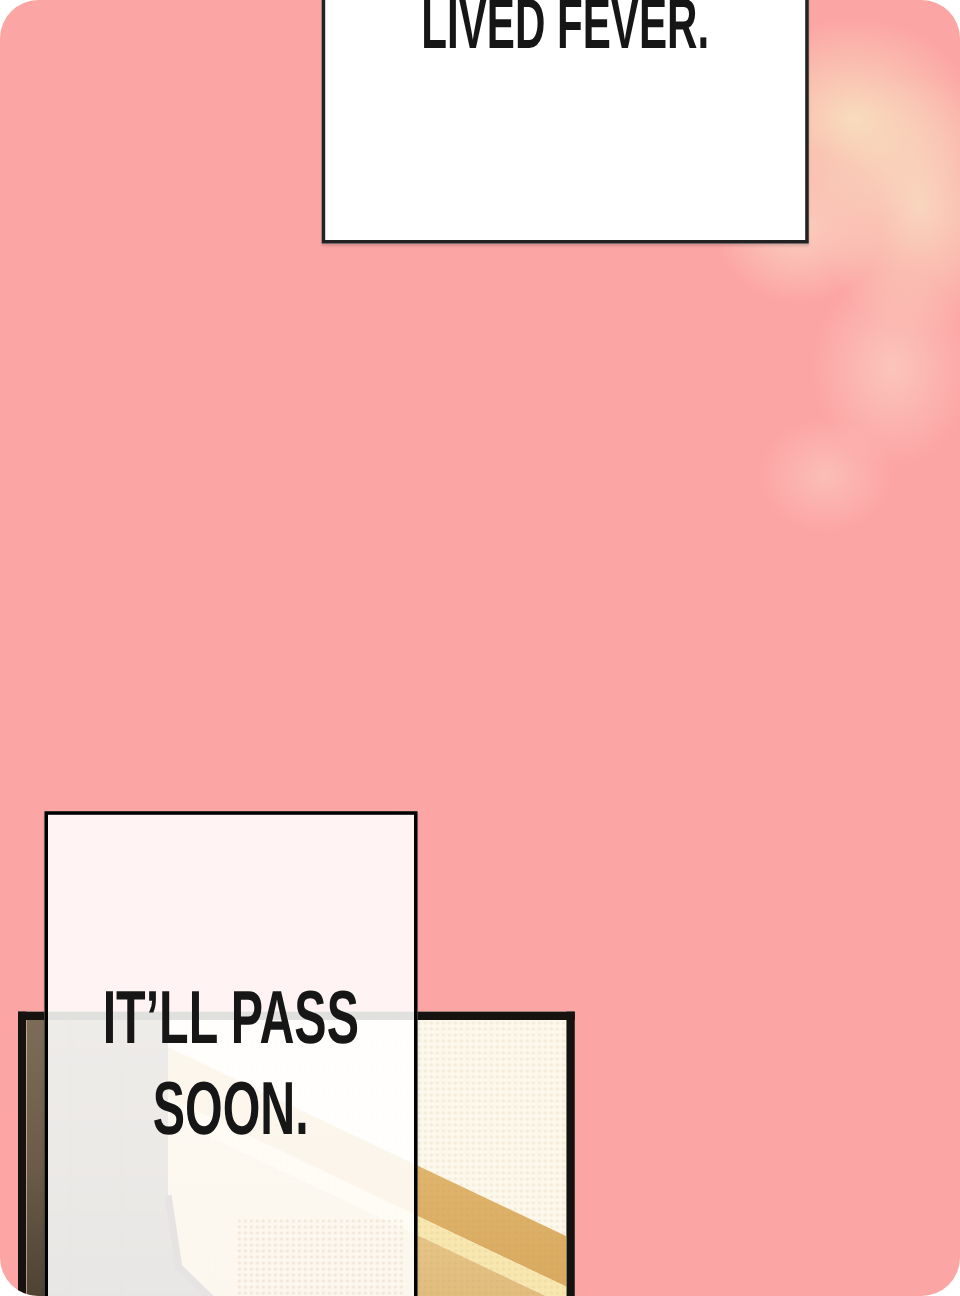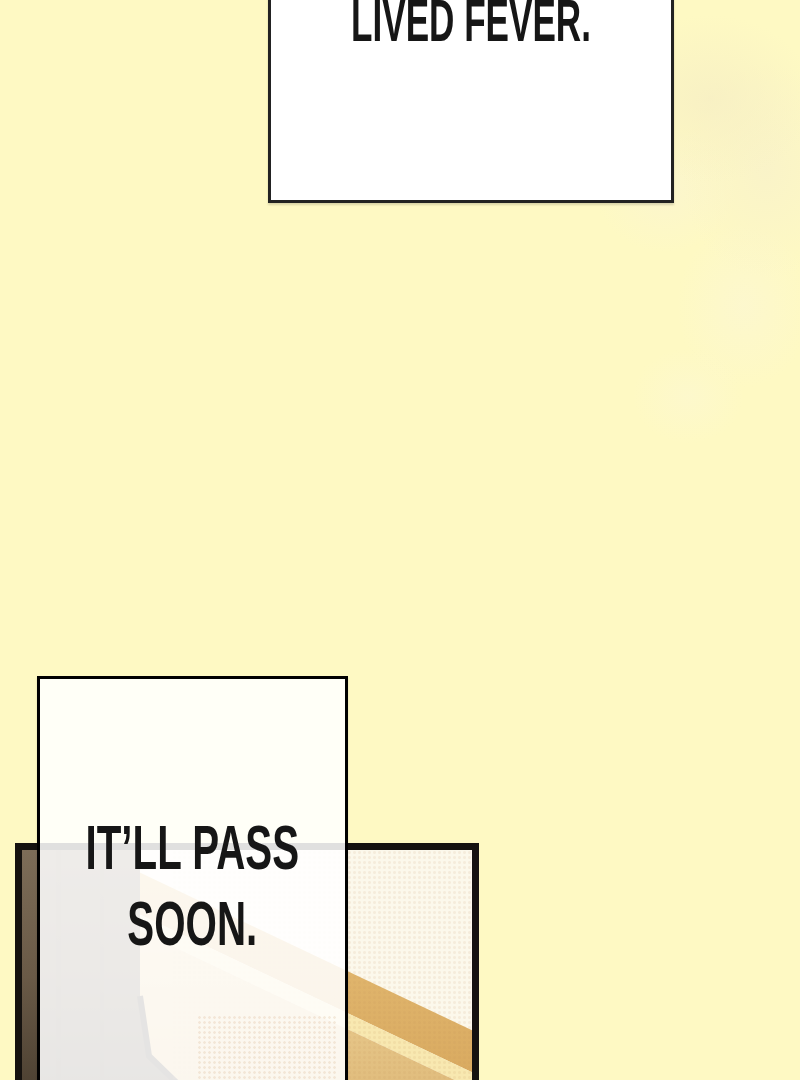--- a/index.html
+++ b/index.html
@@ -4,23 +4,24 @@
 <style>
   html, body {
     margin: 0;
     padding: 0;
     background: #ffffff;
   }
   .page {
     position: relative;
     width: 800px;
     height: 1080px;
-    background: #fef9c3;
+    background: #fca5a5;
     overflow: hidden;
     font-family: "Liberation Sans", sans-serif;
+    border-radius: 32px;
   }
 
   
   .haze {
     position: absolute;
     left: 520px;
     top: 0;
     width: 280px;
     height: 450px;
     pointer-events: none;

